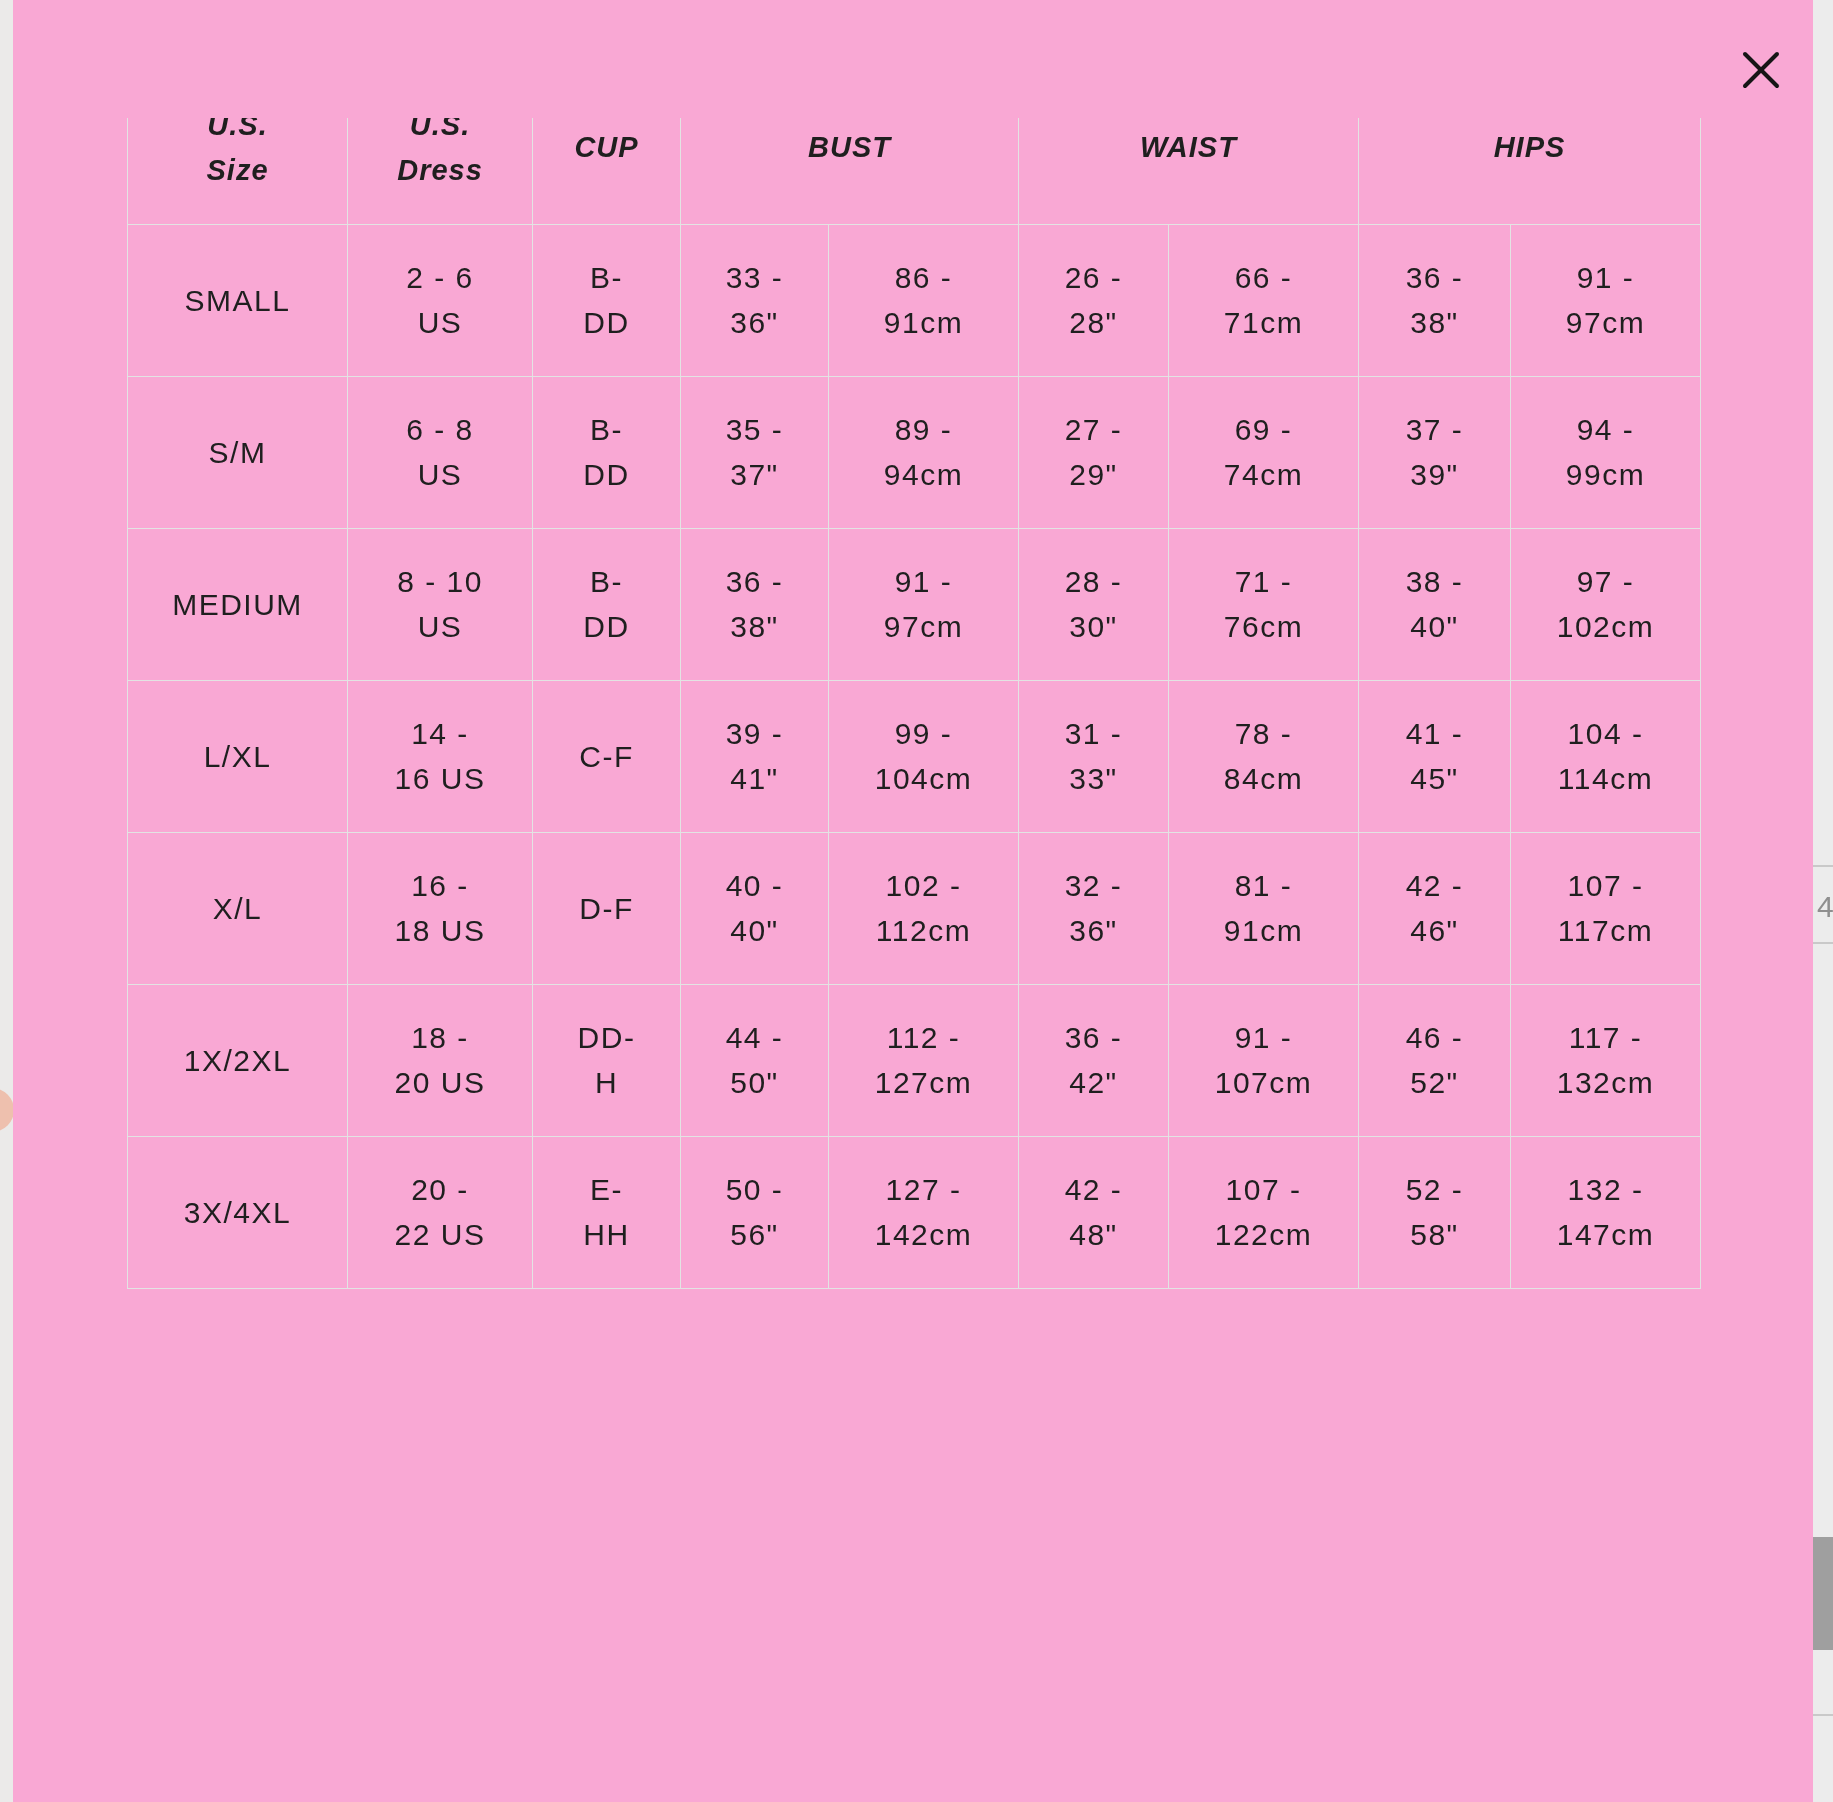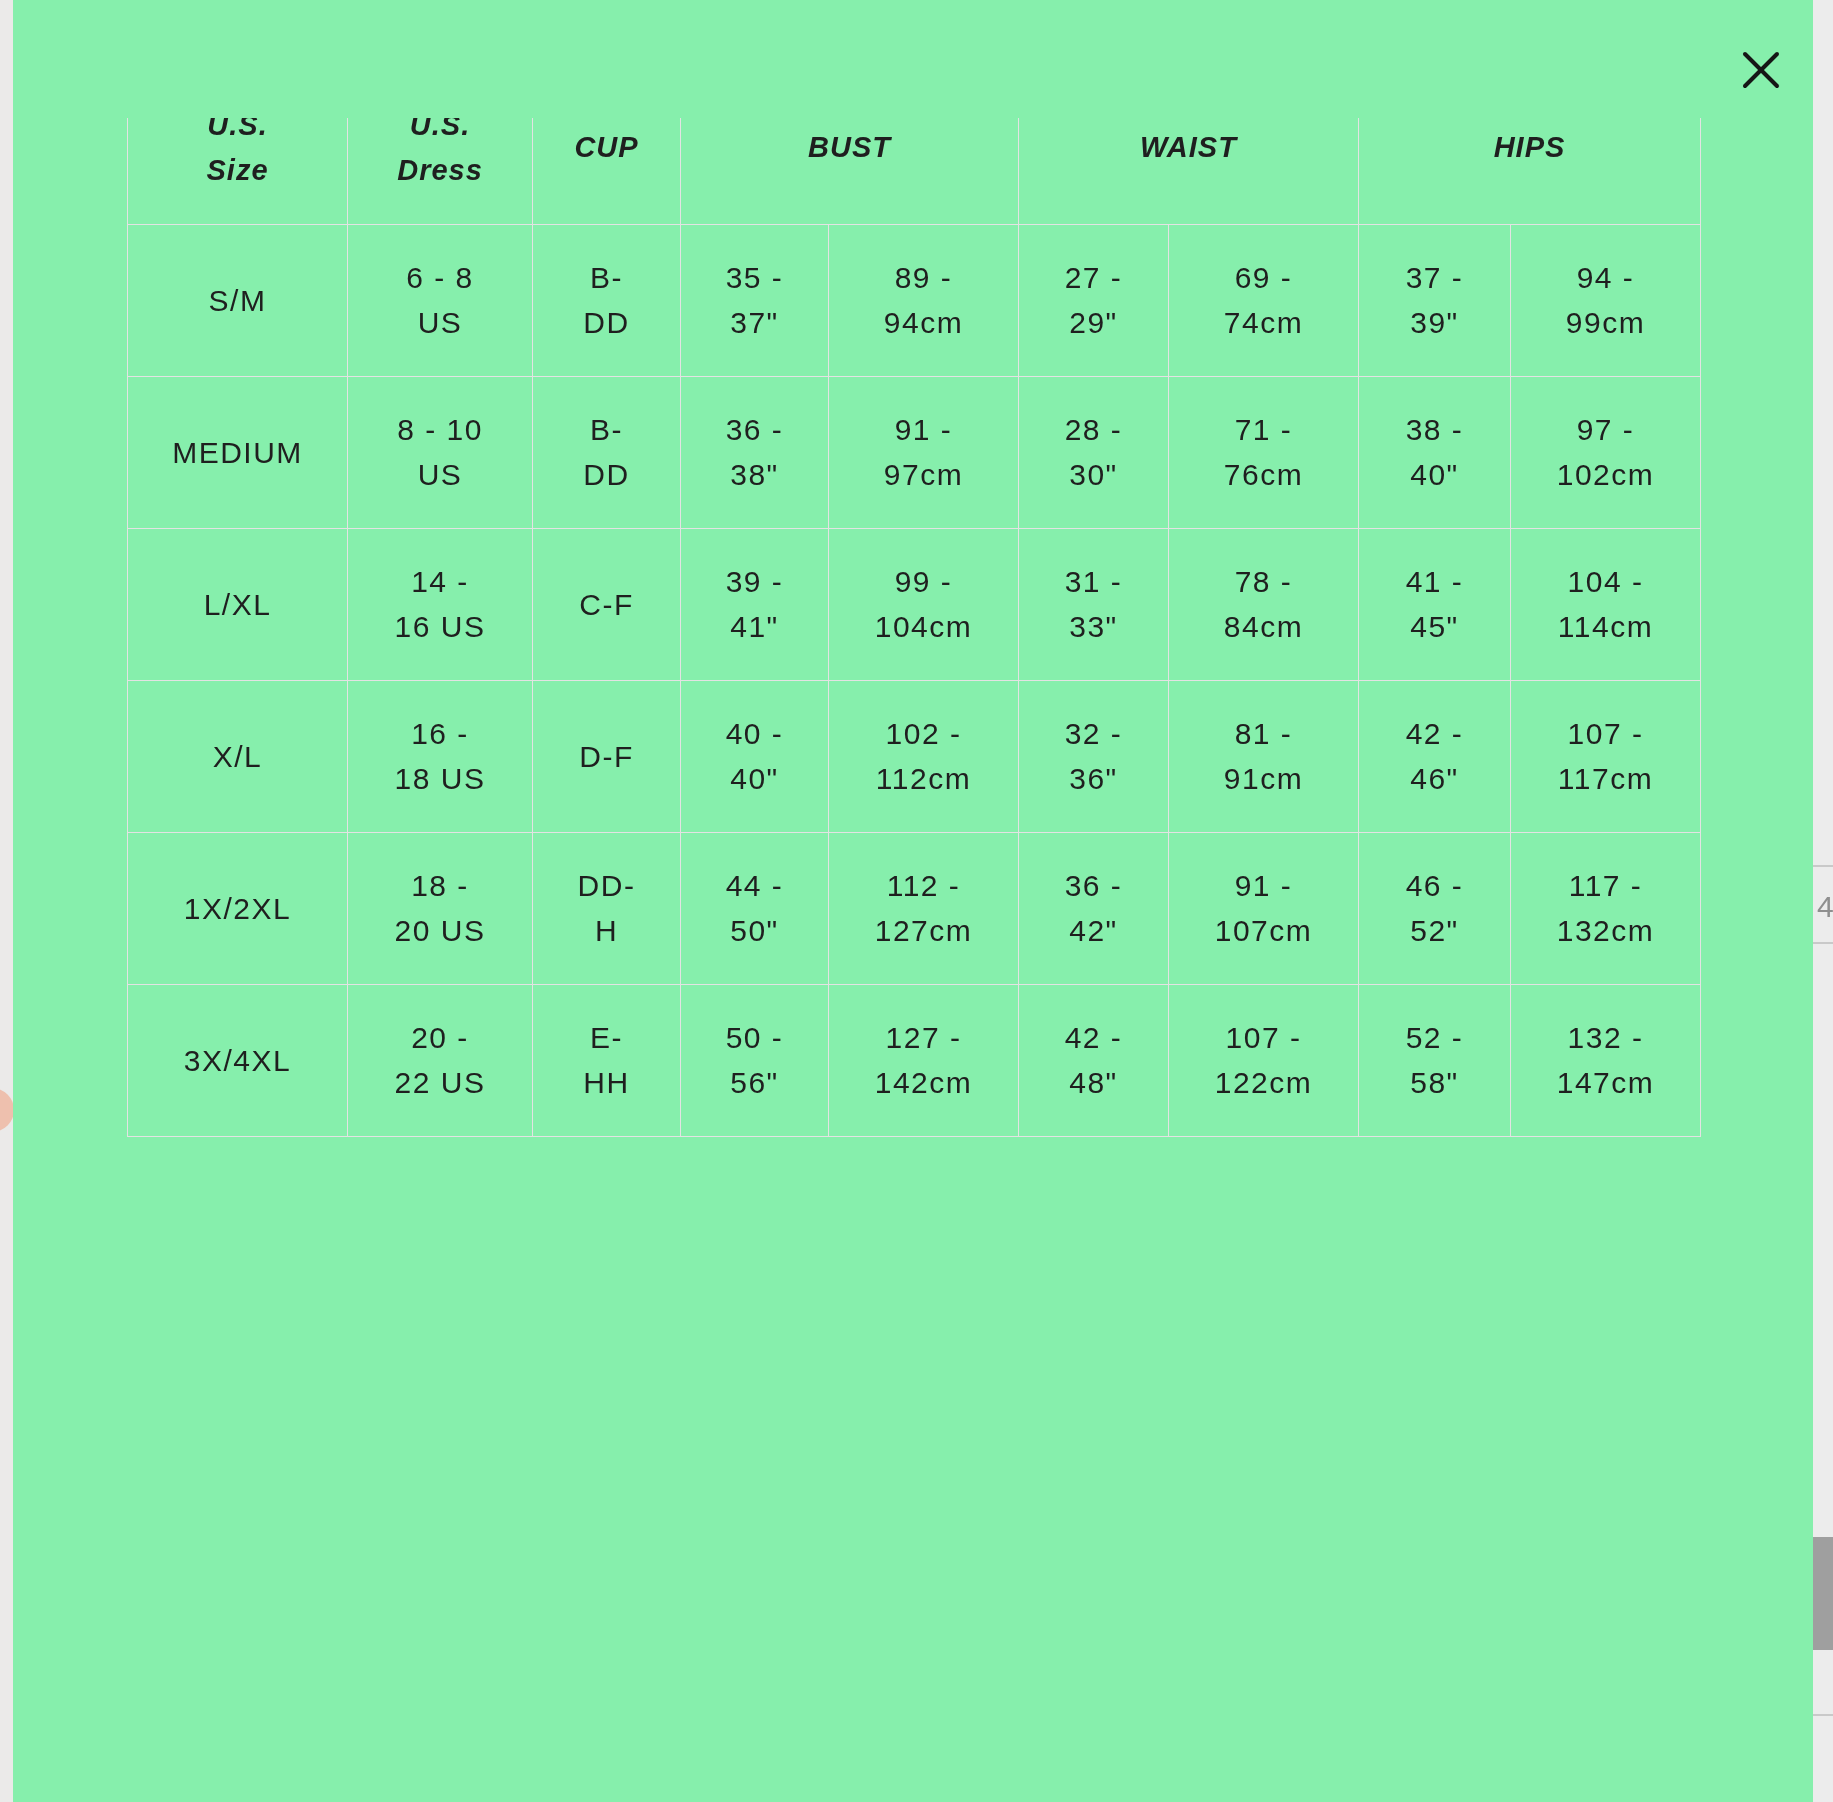--- a/index.html
+++ b/index.html
@@ -17,21 +17,21 @@
              border-radius:50%; background:#eec0ae; }
 
   .rail-divider { position:absolute; left:0; width:20px; height:2px; background:#c9c9c9; }
   .rail-num { position:absolute; left:4px; top:876px; width:20px;
               font-size:30px; color:#8f8f8f; line-height:62px; }
   .scroll-thumb { position:absolute; left:0; top:1537px; width:20px; height:113px;
                   background:#9f9f9f; }
 
   
   .modal { position:absolute; left:13px; top:0; width:1800px; height:1802px;
-           background:#86efac; }
+           background:#f9a8d4; }
 
   .close-btn { position:absolute; left:1718px; top:40px; width:60px; height:60px;
                background:none; border:none; cursor:pointer; padding:0;
                display:flex; align-items:center; justify-content:center; }
   .close-btn svg { display:block; }
 
   
   .table-viewport { position:absolute; left:114px; top:118px; width:1576px; height:1579px;
                     overflow:hidden; }
 
@@ -95,20 +95,39 @@
             <th>U.S.
 Dress</th>
             <th>CUP</th>
             <th colspan="2">BUST</th>
             <th colspan="2">WAIST</th>
             <th colspan="2">HIPS</th>
           </tr>
         </thead>
         <tbody>
             <tr>
+              <td>SMALL</td>
+              <td>2 - 6
+US</td>
+              <td>B-
+DD</td>
+              <td>33 -
+36"</td>
+              <td>86 -
+91cm</td>
+              <td>26 -
+28"</td>
+              <td>66 -
+71cm</td>
+              <td>36 -
+38"</td>
+              <td>91 -
+97cm</td>
+            </tr>
+            <tr>
               <td>S/M</td>
               <td>6 - 8
 US</td>
               <td>B-
 DD</td>
               <td>35 -
 37"</td>
               <td>89 -
 94cm</td>
               <td>27 -

